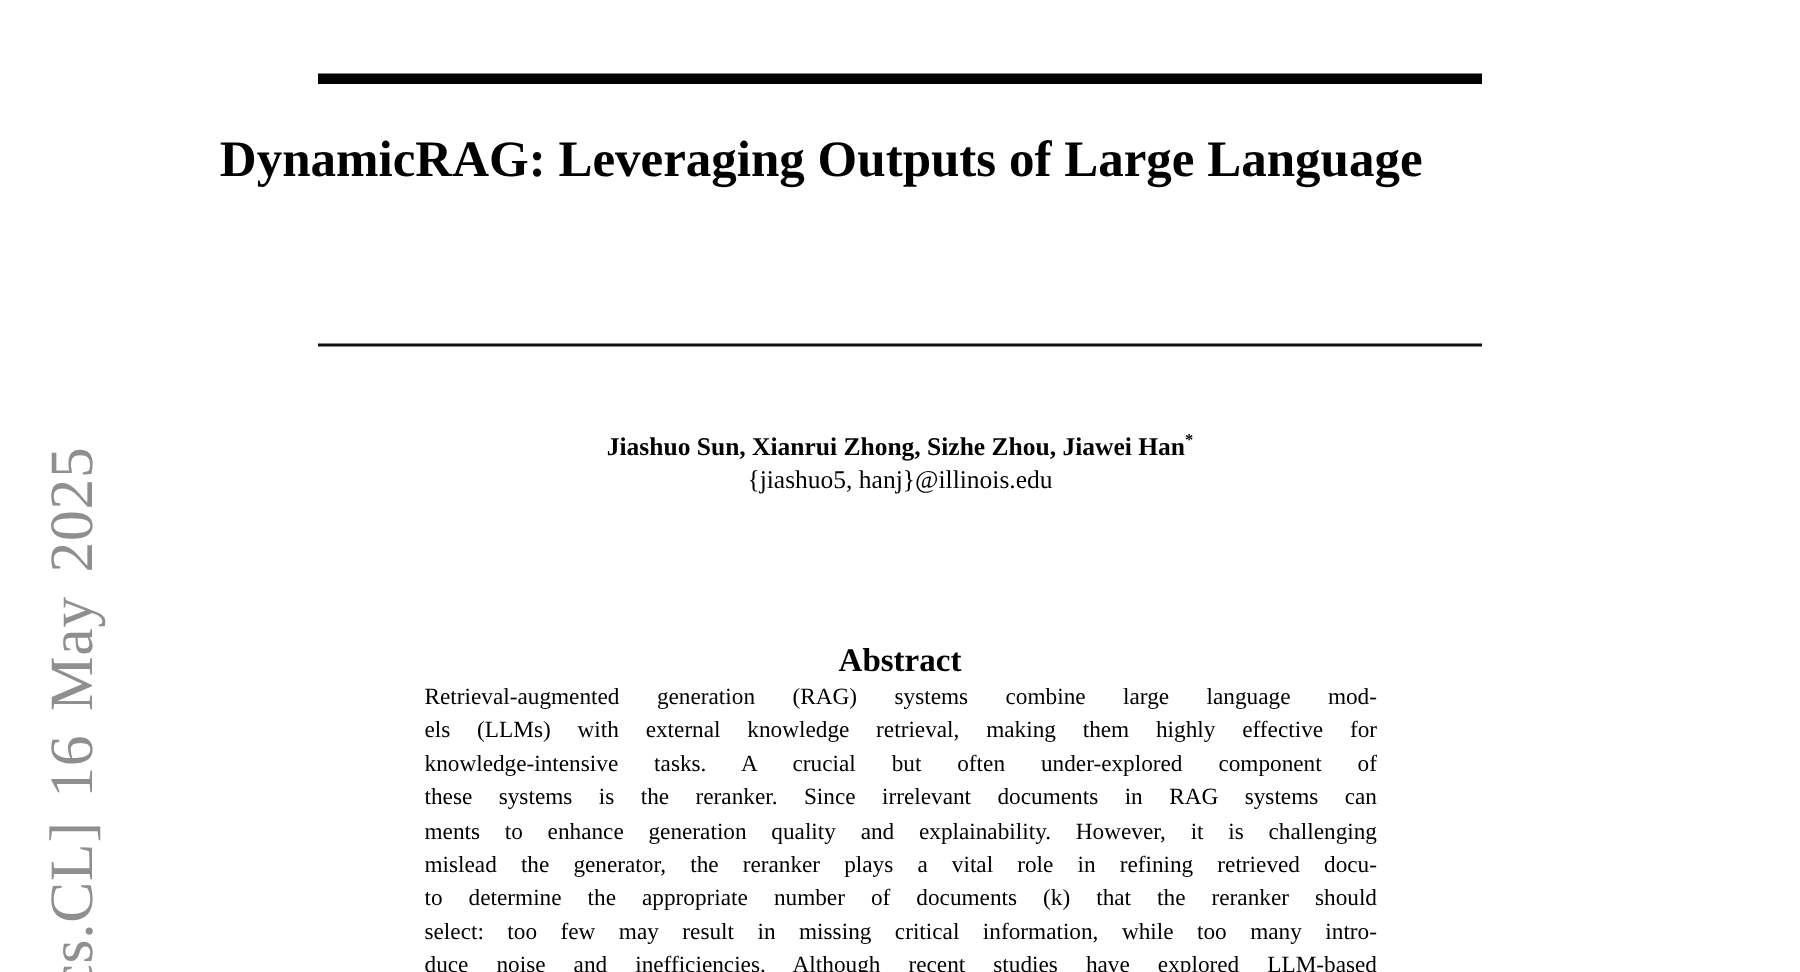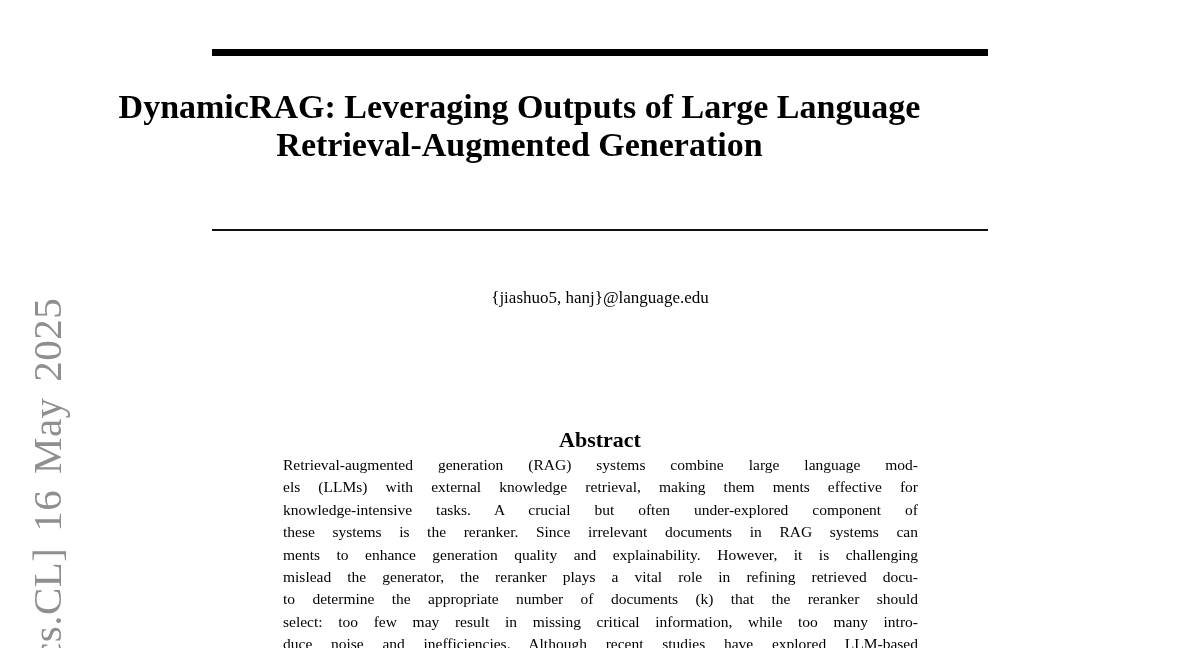--- a/index.html
+++ b/index.html
@@ -22,20 +22,21 @@
     width: 776px; height: 2px; background: #111;
   }
 
   .title {
     position: absolute; left: 0; top: 88px; width: 1039px;
     text-align: center;
     font-weight: bold;
     font-size: 34px;
     line-height: 38px;
     color: #000;
+    padding-left: 28px;
   }
   .title .tline { white-space: nowrap; }
 
   .byline {
     position: absolute; left: 0; top: 287px; width: 1200px;
     text-align: center;
     line-height: 21.5px;
     font-size: 17px;
     color: #000;
   }
@@ -78,34 +79,34 @@
 <body>
 
 <div class="page">
 
   <div class="watermark" style="color: rgb(143, 143, 143);">cs.CL] 16 May 2025</div>
 
   <div class="rule-thick"></div>
 
   <div class="title">
     <div class="tline">DynamicRAG: Leveraging Outputs of Large Language</div>
-    <div class="tline">Retrieval-Augmented Generation</div>
   </div>
 
   <div class="rule-thin"></div>
 
   <div class="byline">
-    <div class="email">{jiashuo5, hanj}@language.edu</div>
+    <div class="names"><span>Jiashuo Sun, Xianrui Zhong, Sizhe Zhou, Jiawei Han</span><sup>*</sup></div>
+    <div class="email">{jiashuo5, hanj}@illinois.edu</div>
   </div>
 
   <div class="abs-head">Abstract</div>
 
   <div class="abs-body">
     <div class="abs-line">Retrieval-augmented generation (RAG) systems combine large language mod-</div>
-    <div class="abs-line">els (LLMs) with external knowledge retrieval, making them ments effective for</div>
+    <div class="abs-line">els (LLMs) with external knowledge retrieval, making them highly effective for</div>
     <div class="abs-line">knowledge-intensive tasks. A crucial but often under-explored component of</div>
     <div class="abs-line">these systems is the reranker. Since irrelevant documents in RAG systems can</div>
     <div class="abs-line">ments to enhance generation quality and explainability. However, it is challenging</div>
     <div class="abs-line">mislead the generator, the reranker plays a vital role in refining retrieved docu-</div>
     <div class="abs-line">to determine the appropriate number of documents (k) that the reranker should</div>
     <div class="abs-line">select: too few may result in missing critical information, while too many intro-</div>
     <div class="abs-line">duce noise and inefficiencies. Although recent studies have explored LLM-based</div>
   </div>
 
 </div>

